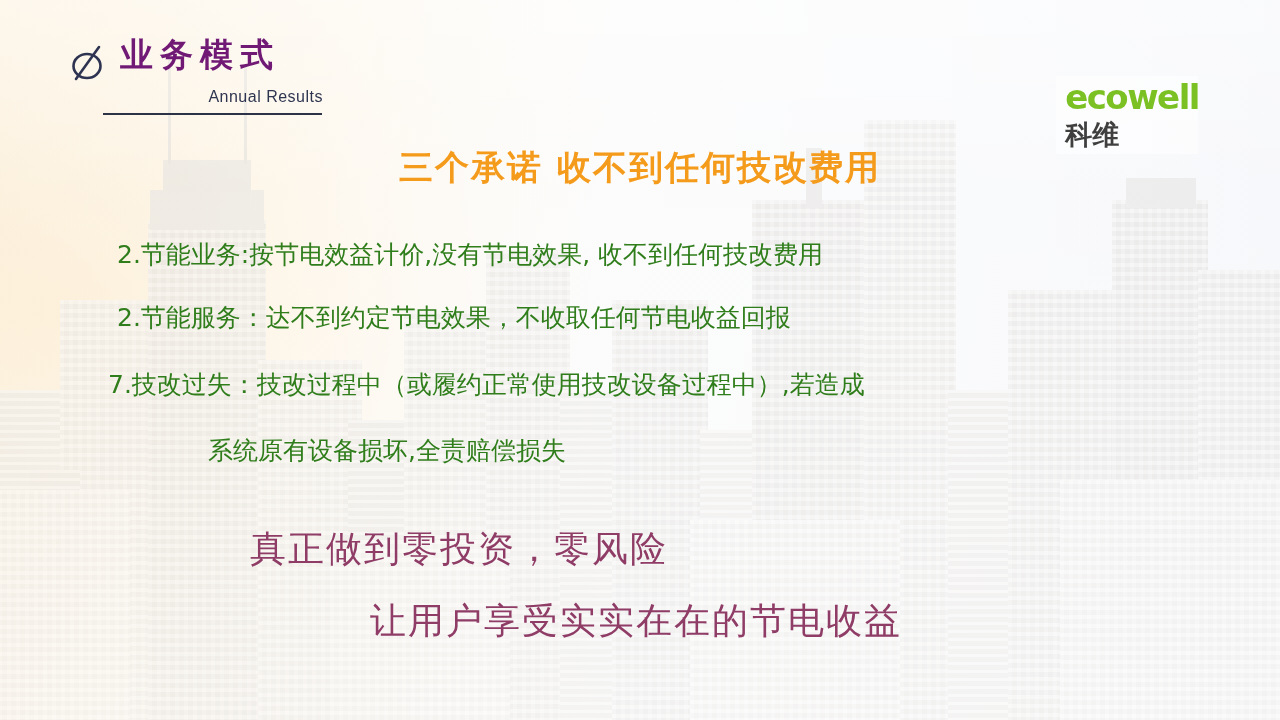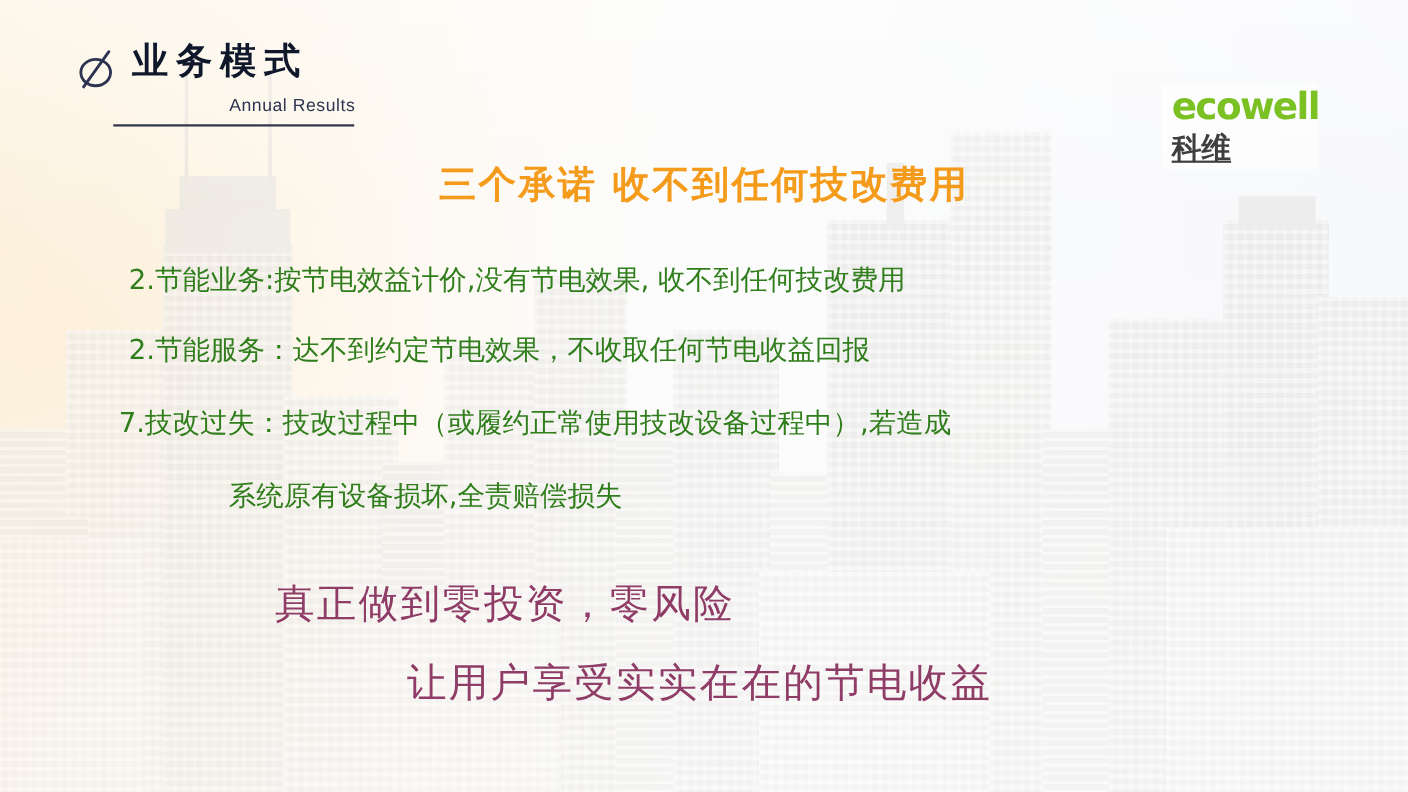--- a/index.html
+++ b/index.html
@@ -117,21 +117,21 @@
   
   .header { position: absolute; left: 0; top: 0; width: 100%; height: 130px; }
   .hdr-icon {
     position: absolute; left: 70px; top: 41px;
     width: 36px; height: 42px;
   }
   .hdr-title {
     position: absolute; left: 120px; top: 33px;
     font-size: 33px;
     font-weight: bold;
-    color: #0f172a;
+    color: #701a75;
     letter-spacing: 7px;
     white-space: nowrap;
     font-family: "DejaVu Sans", "Liberation Sans", sans-serif;
   }
   .hdr-sub {
     position: absolute; left: 103px; top: 88px;
     width: 220px;
     text-align: right;
     font-size: 16px;
     color: #2e3550;
@@ -159,21 +159,20 @@
     letter-spacing: -1.5px;
     font-family: "DejaVu Sans", "Liberation Sans", sans-serif;
   }
   .logo-cn {
     font-size: 27px;
     font-weight: bold;
     color: #3f3f3f;
     margin-left: 5px;
     letter-spacing: 0px;
     font-family: "DejaVu Sans", "Liberation Sans", sans-serif;
-    text-decoration: underline;
   }
 
   
   .headline {
     position: absolute; left: 0; right: 0; top: 145px;
     text-align: center;
     font-size: 34px;
     font-weight: bold;
     color: #f59b1c;
     letter-spacing: 2px;

